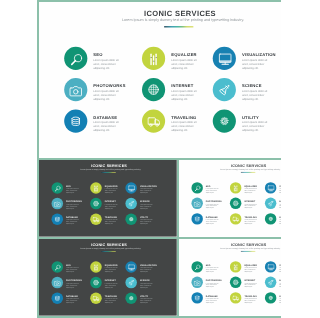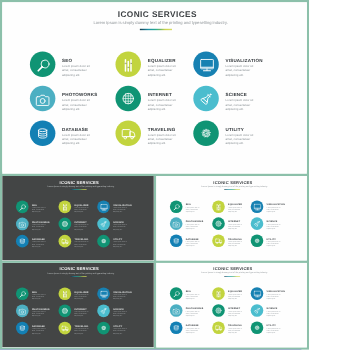--- a/index.html
+++ b/index.html
@@ -1,17 +1,17 @@
 <!DOCTYPE html>
 <html><head>
 <meta charset="utf-8">
 <style>
   html,body{margin:0;padding:0;}
   body{width:281px;height:318px;background:#fff;font-family:"Liberation Sans",sans-serif;overflow:hidden;-webkit-font-smoothing:antialiased;text-rendering:geometricPrecision;}
-  .page{position:relative;width:274px;height:318px;background:#8b5cf6;}
+  .page{position:relative;width:274px;height:318px;background:#8b5cf6;margin-left:37px;}
 
   .gridbg{position:absolute;left:0;top:0;width:281px;height:318px;background:#8cc0aa;}
   .frame{position:absolute;overflow:hidden;background:#fff;}
   .f-main{left:2px;top:2px;width:277px;height:155.5px;}
   .f-t1{left:2px;top:160px;width:137.7px;height:76.5px;}
   .f-t2{left:142px;top:160px;width:137px;height:76.5px;}
   .f-t3{left:2px;top:239px;width:137.7px;height:77px;}
   .f-t4{left:142px;top:239px;width:137px;height:77px;}
 
   .slide{position:absolute;left:0;top:0;width:1100px;height:612px;transform-origin:0 0;}

